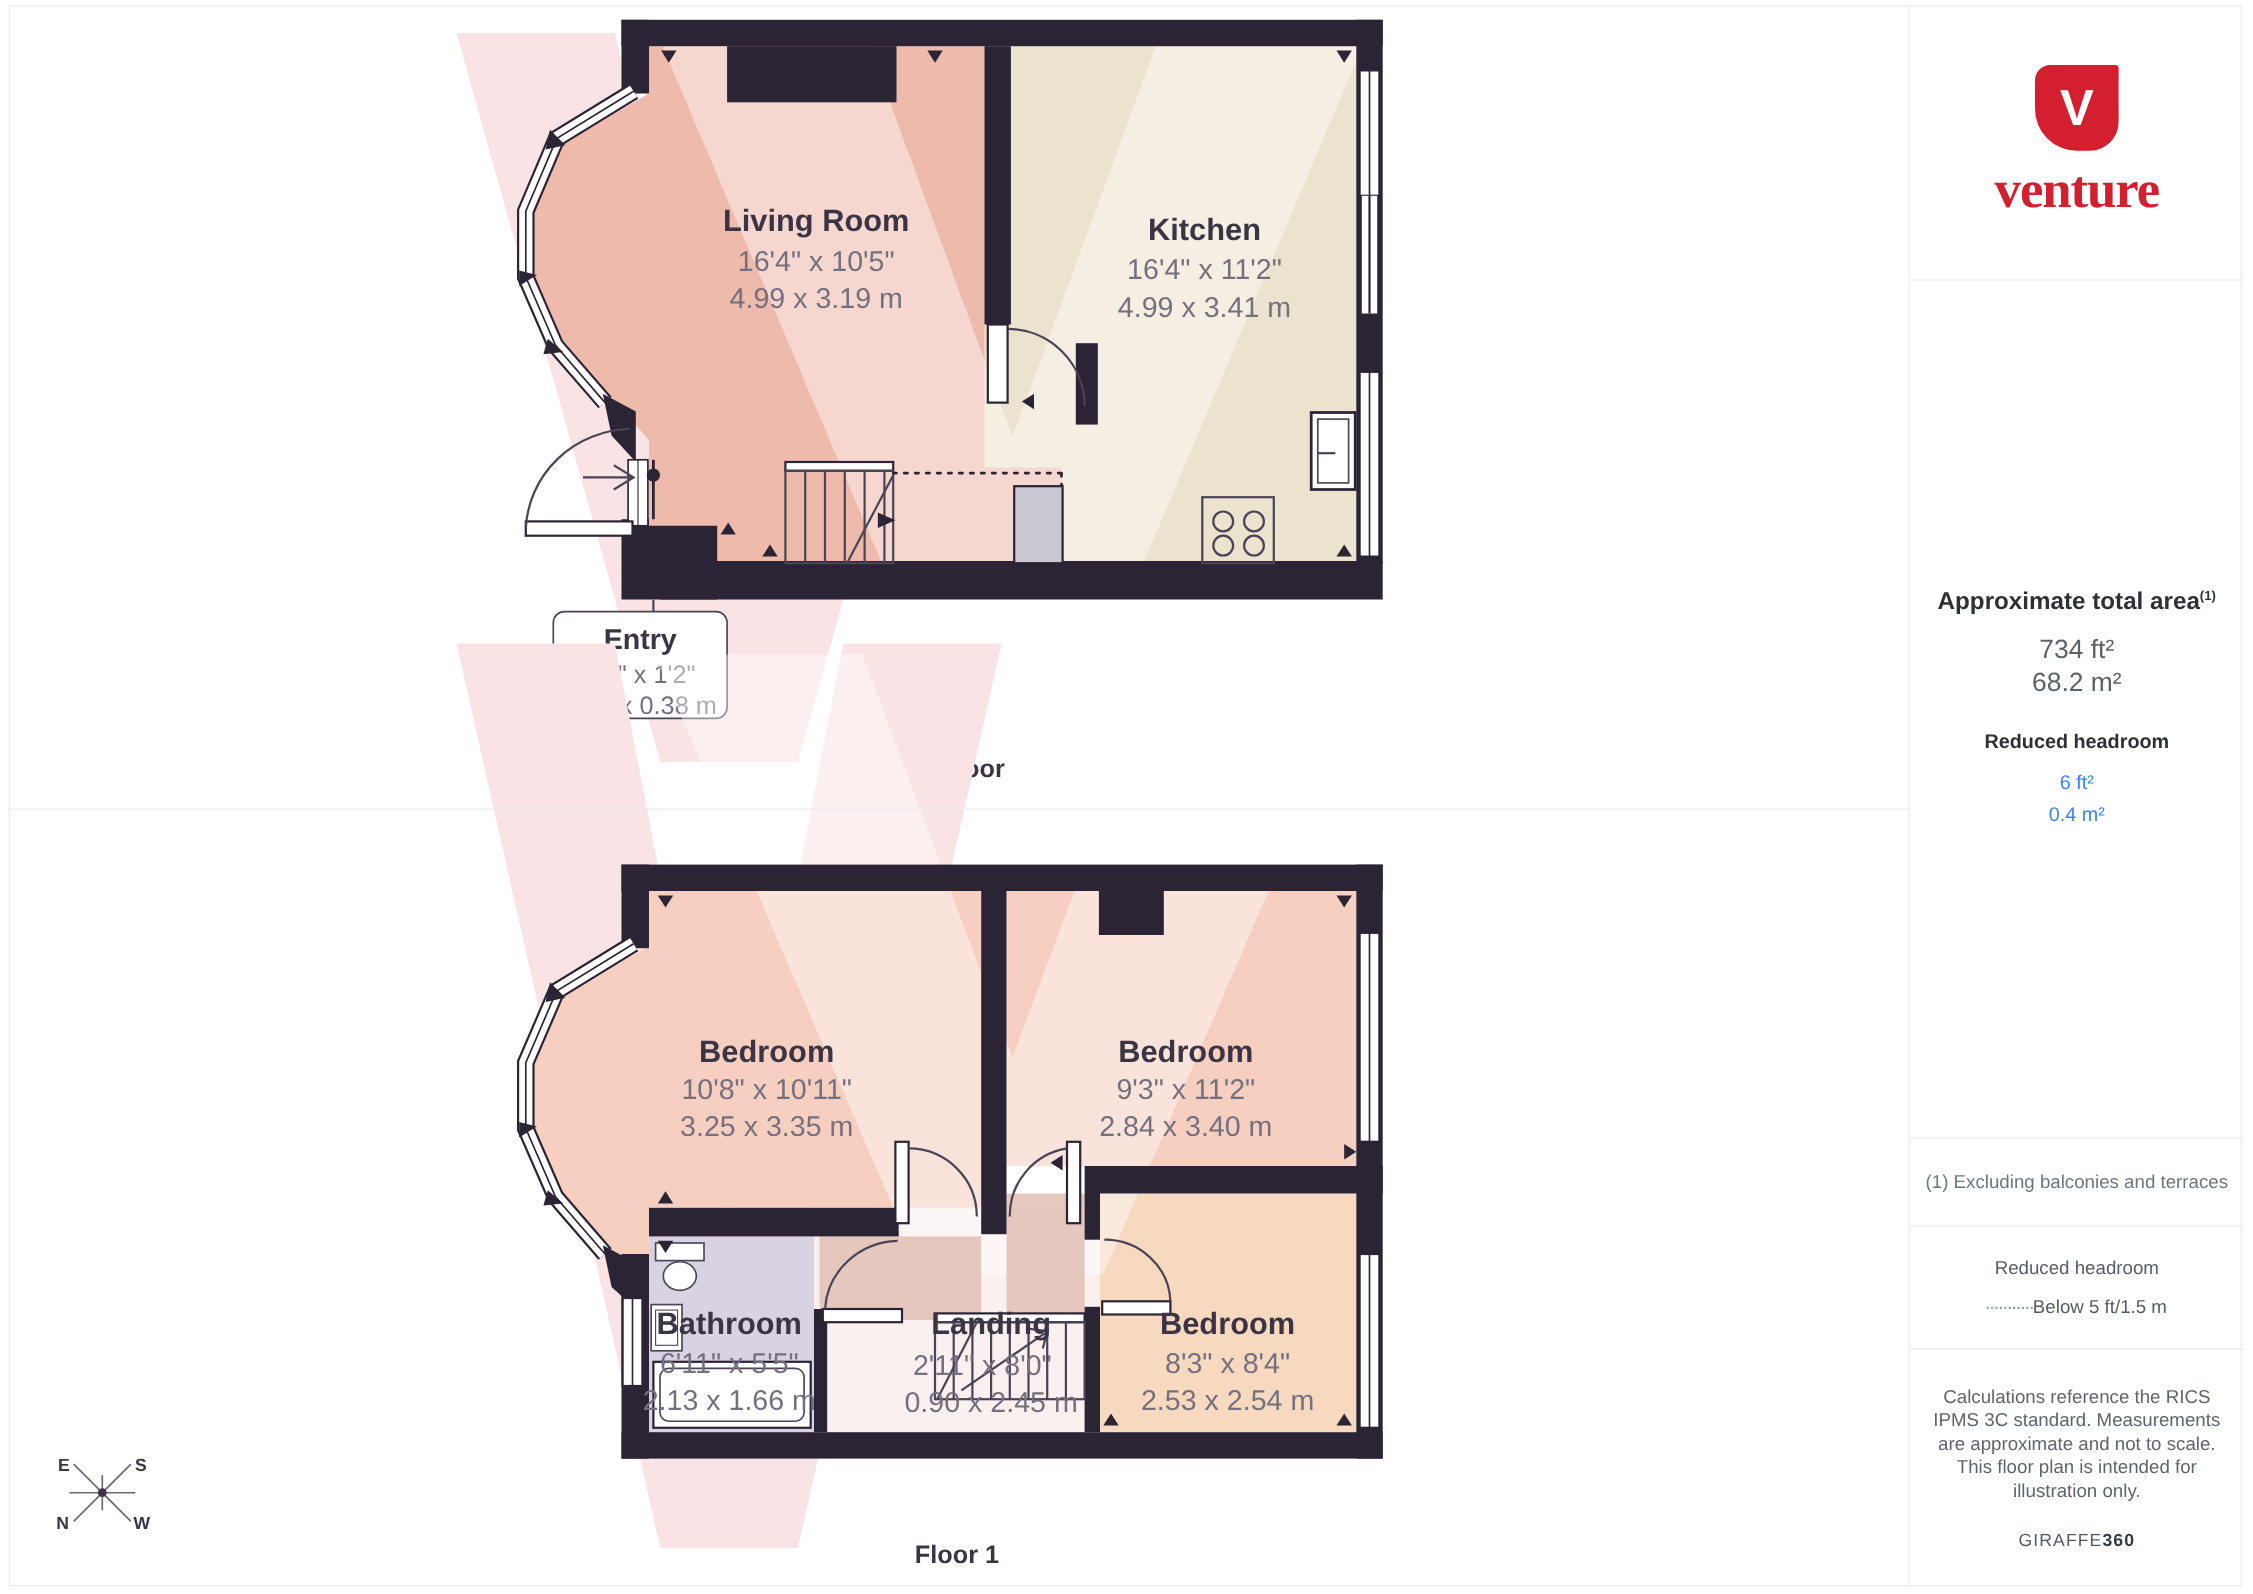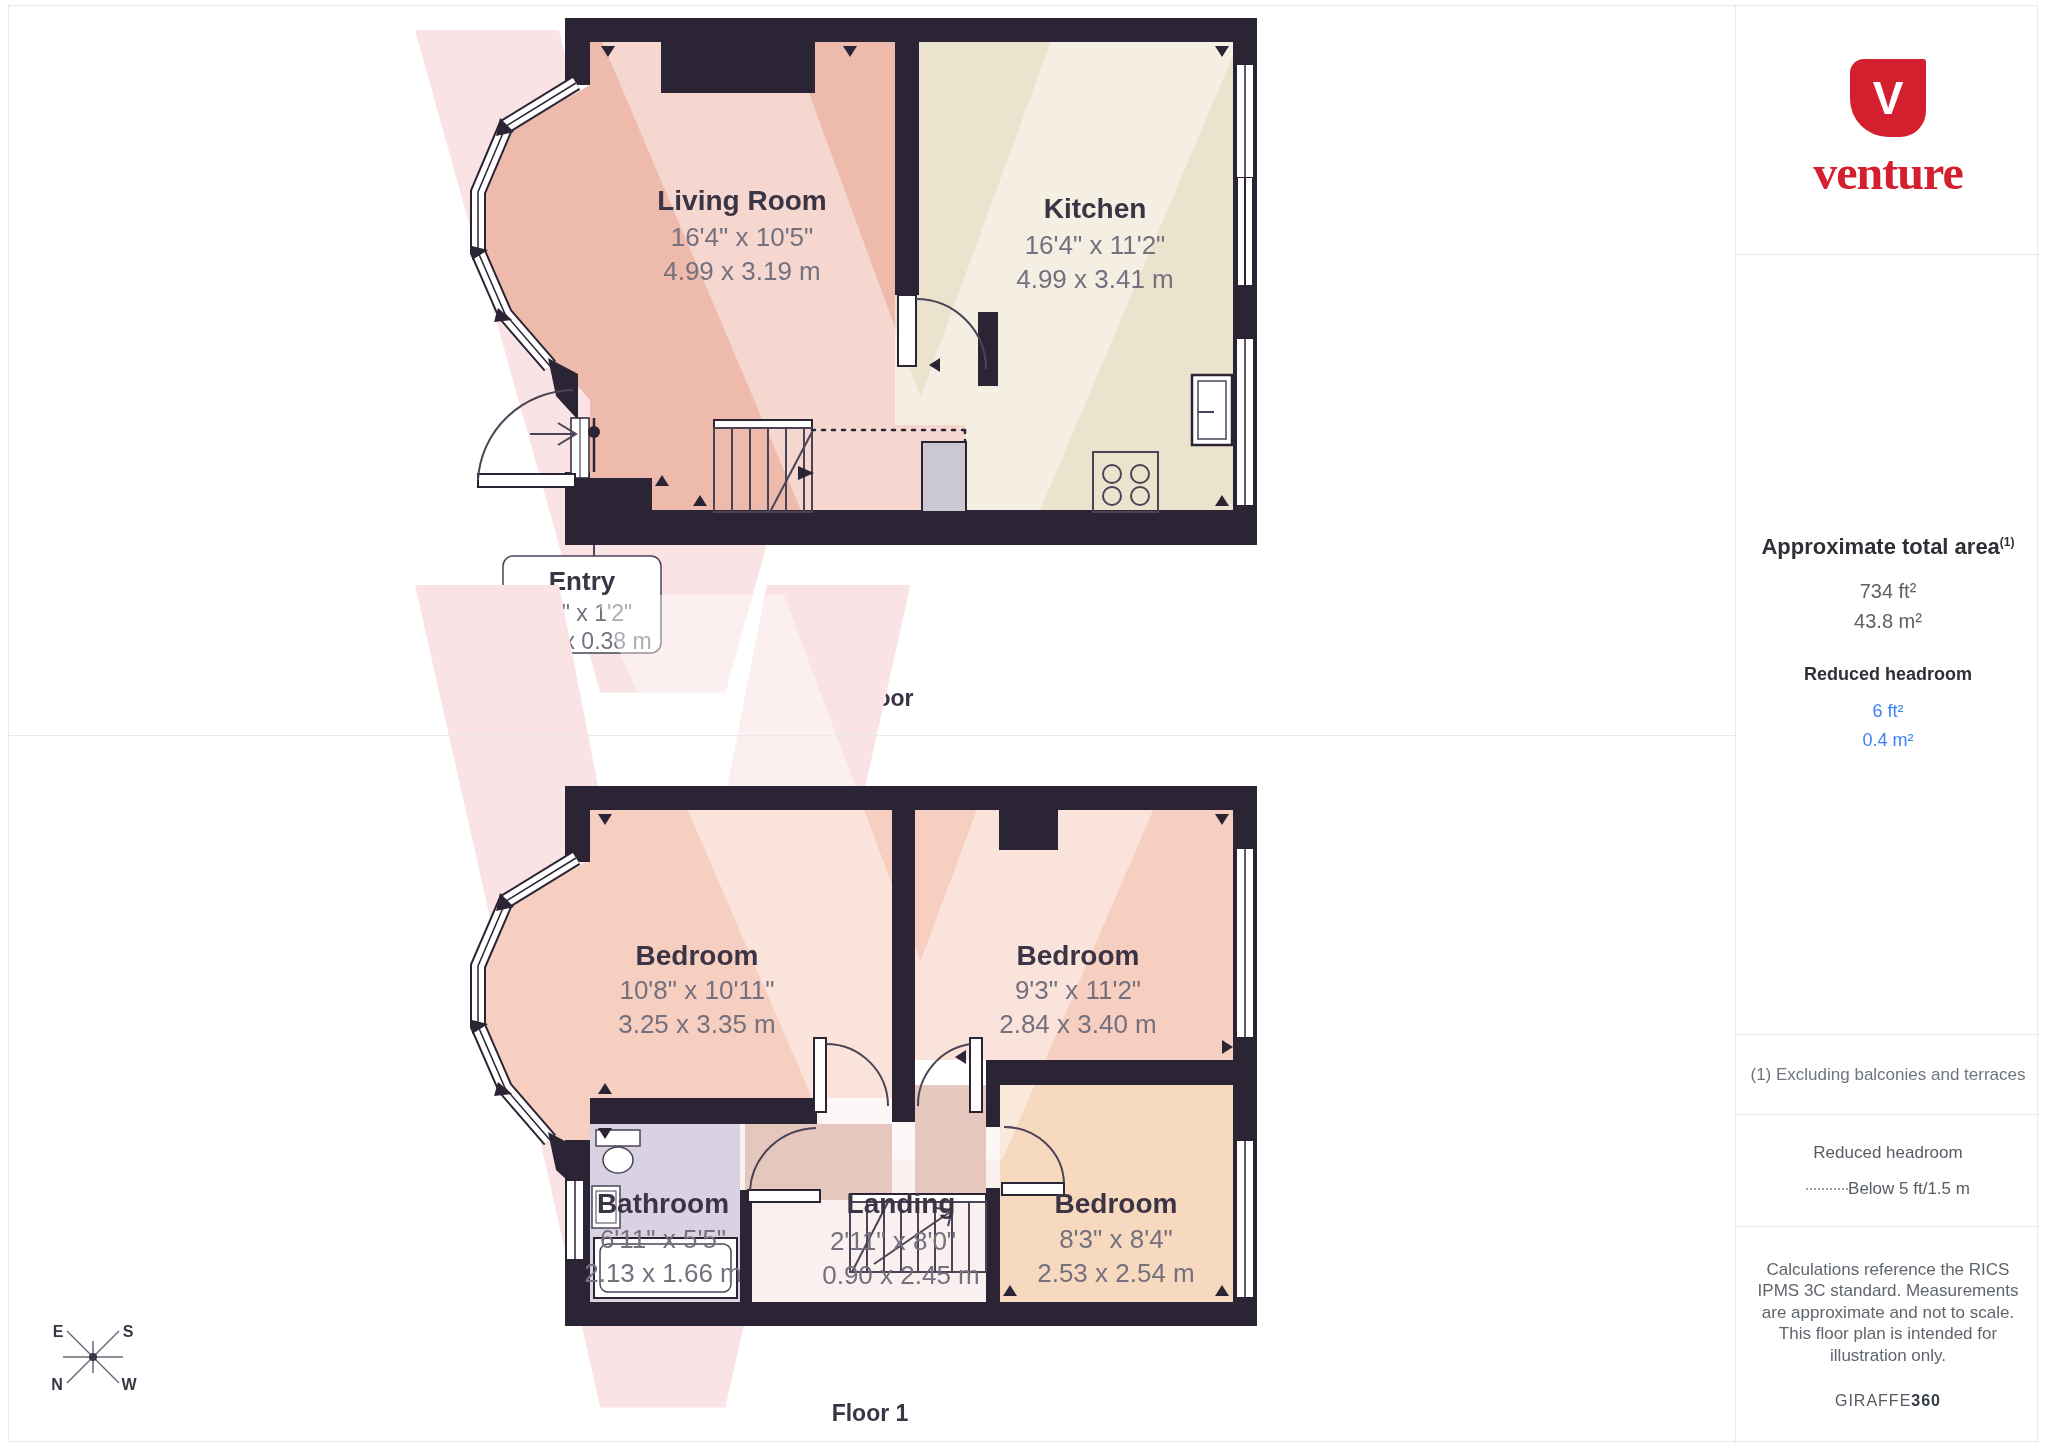--- a/index.html
+++ b/index.html
@@ -31,21 +31,21 @@
   .sect.b{border-bottom:1px solid #e9e9ed;}
   #s-logo{height:250px;}
   #s-area{height:780px;}
   #s-foot{height:80px;}
   #s-legend{height:112px;}
   #s-calc{flex:1;}
   .logomark{width:76px;height:78px;background:#d41f2f;border-radius:14px 3px 26px 38px;display:flex;align-items:center;justify-content:center;color:#fff;font-size:46px;font-weight:700;}
   .wordmark{margin-top:8px;font-family:"Liberation Serif",serif;font-weight:700;font-size:48px;color:#d41f2f;letter-spacing:-1px;}
   .atitle{font-size:22px;font-weight:700;color:#2d3136;margin-bottom:16px;}
   .atitle sup{font-size:12px;font-weight:700;}
-  .aval{font-size:20px;color:#5c6267;line-height:30px;}
+  .aval{font-size:24px;color:#5c6267;line-height:30px;}
   .rhtitle{font-size:18px;font-weight:700;color:#2d3136;margin-top:28px;margin-bottom:12px;}
   .rhval{font-size:18px;color:#3b82f6;line-height:29px;}
   .footnote{font-size:17px;color:#6f757d;}
   .legtitle{font-size:17px;color:#565c63;}
   .legrow{margin-top:16px;display:flex;align-items:center;}
   .legdots{display:inline-block;width:42px;border-top:2px dotted #9aa0a7;}
   .legtext{font-size:17px;color:#565c63;}
   .calc{width:280px;font-size:17px;line-height:21.5px;color:#5f656c;}
   .credit{margin-top:26px;font-size:16px;letter-spacing:1px;}
   .credit .g1{color:#545b63;font-weight:400;}
@@ -304,21 +304,21 @@
         <span>V</span>
       </div>
       <div class="wordmark">venture</div>
     </div>
 
     <div class="sect b" id="s-area">
       <div class="atitle">
         <span>Approximate total area</span><sup>(1)</sup>
       </div>
       <div class="aval">734 ft²</div>
-      <div class="aval">43.8 m²</div>
+      <div class="aval">68.2 m²</div>
       <div class="rhtitle">Reduced headroom</div>
       <div class="rhval">6 ft²</div>
       <div class="rhval">0.4 m²</div>
     </div>
 
     <div class="sect b" id="s-foot">
       <div class="footnote">(1) Excluding balconies and terraces</div>
     </div>
 
     <div class="sect b" id="s-legend">

